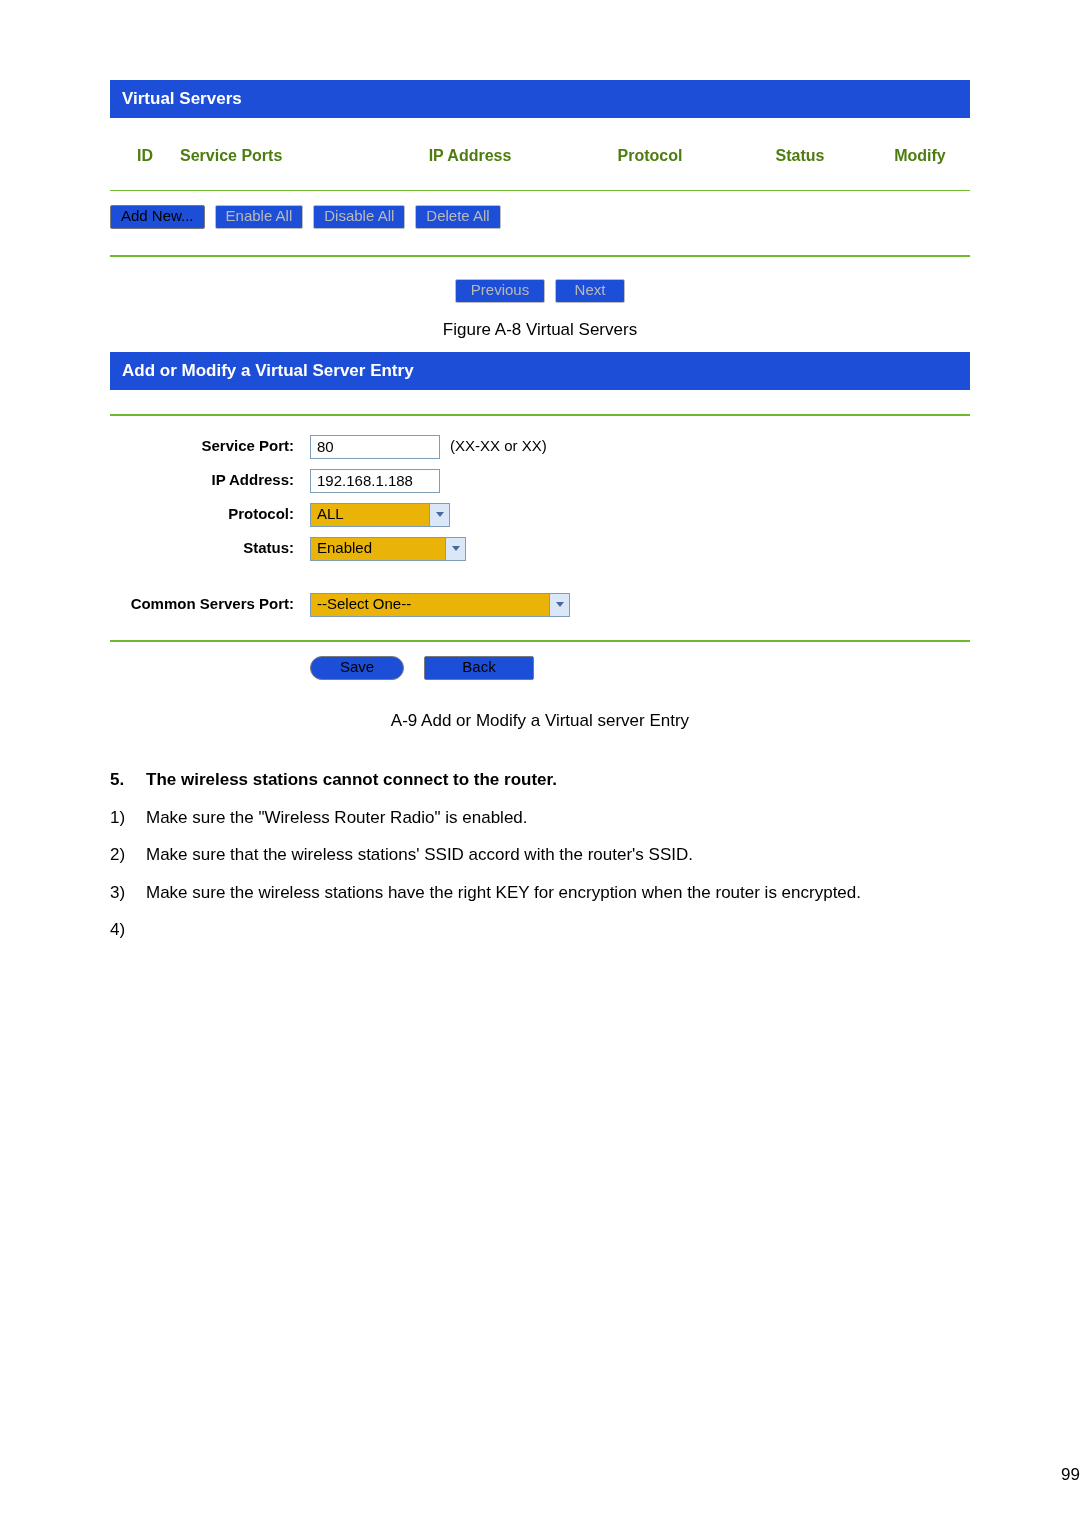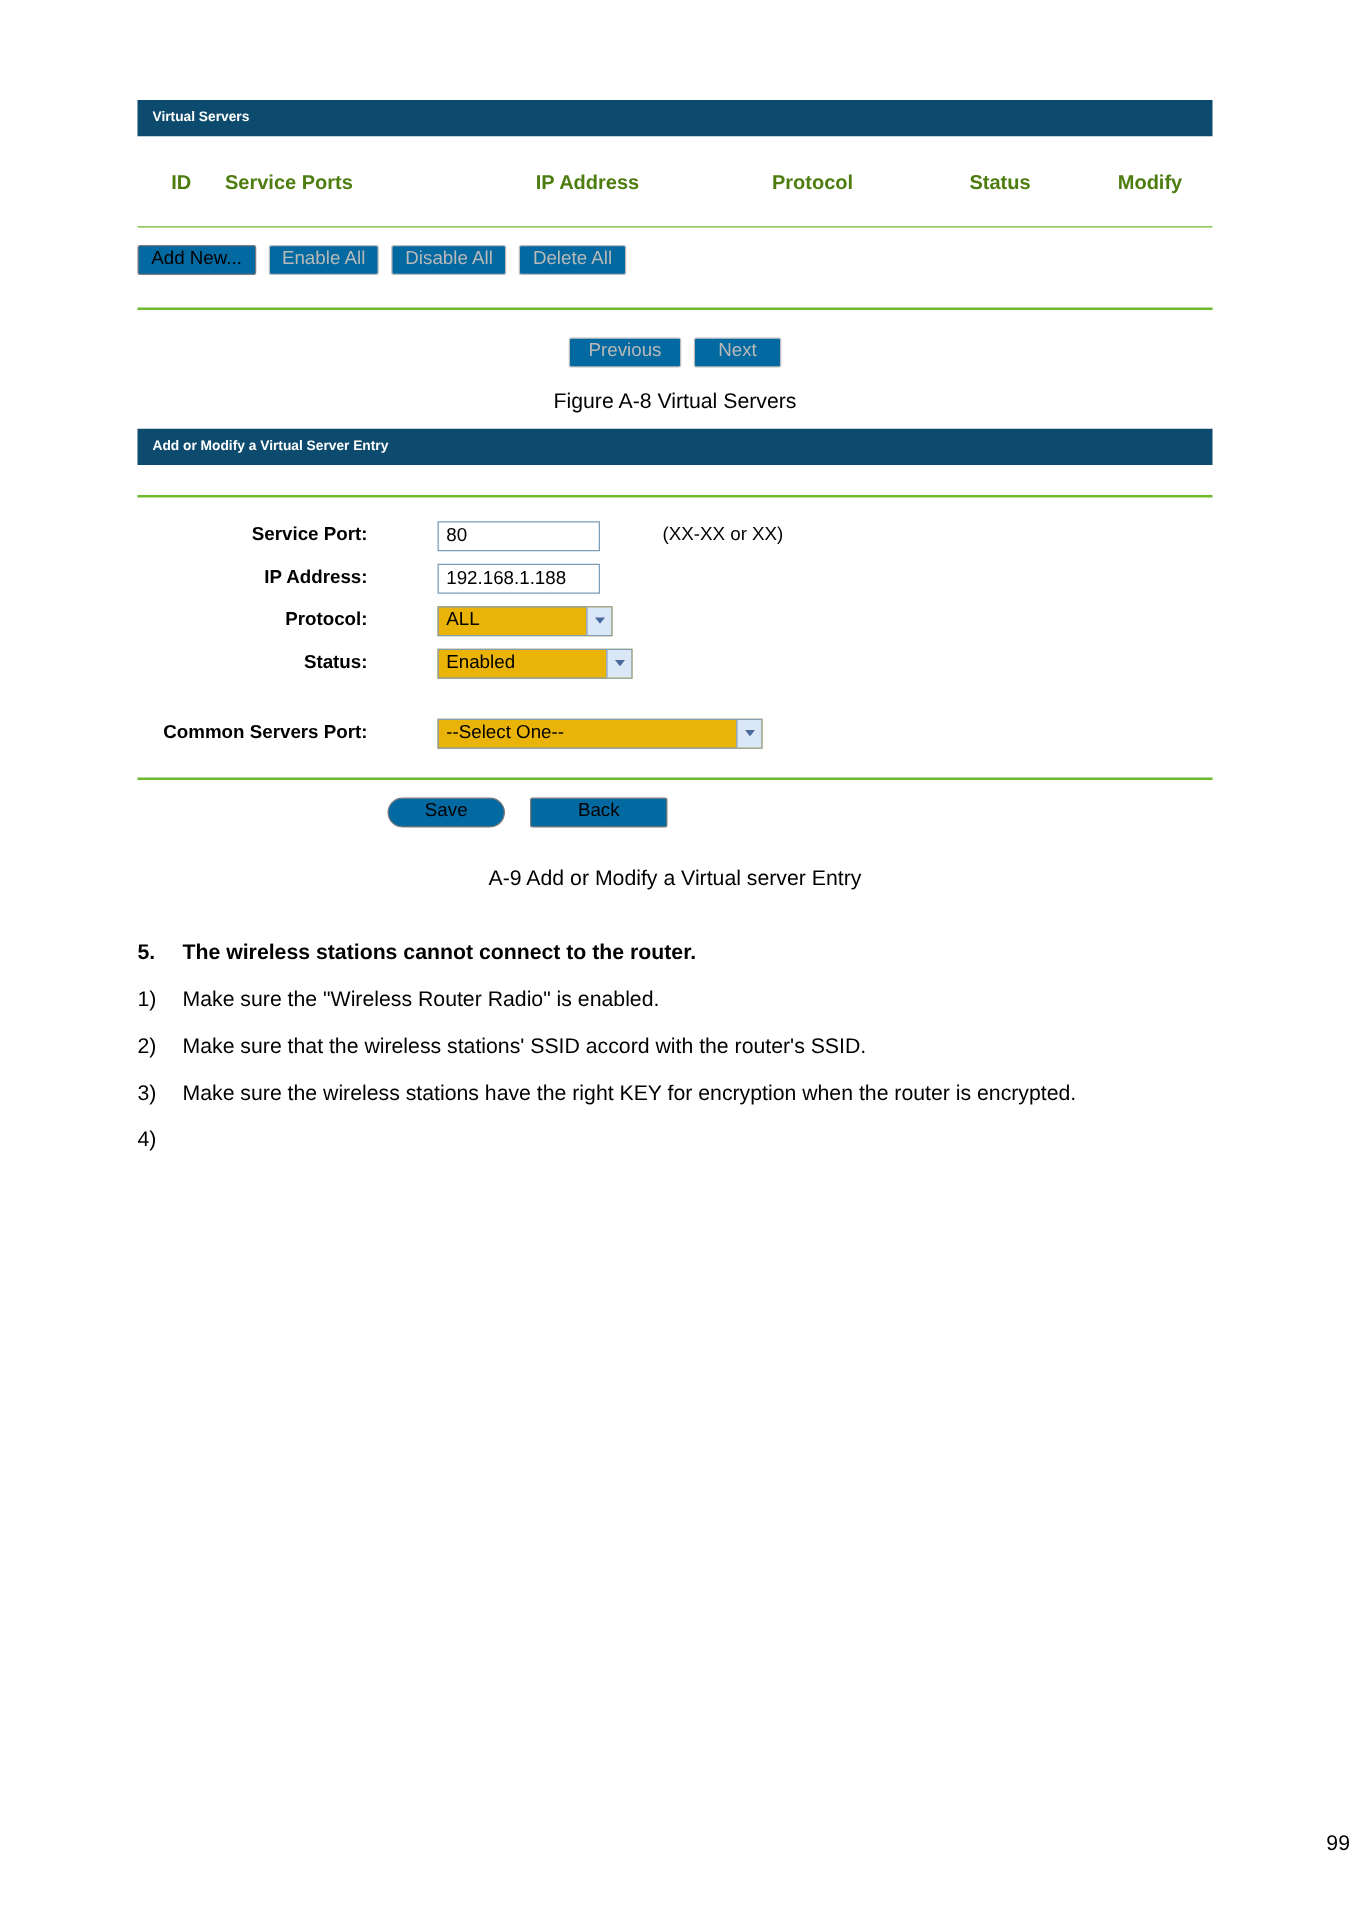--- a/index.html
+++ b/index.html
@@ -8,25 +8,25 @@
     background: #fff;
     width: 1080px;
     height: 1527px;
     position: relative;
     padding: 80px 110px 0 110px;
     font-size: 17px;
     line-height: 1.5;
     color: #000;
   }
   .green-bar {
-    background: #0c4a6e;
+    background: #1d4ed8;
     color: #fff;
     font-weight: bold;
     padding: 6px 12px;
-    font-size: 11px;
+    font-size: 17px;
   }
   .vs-header {
     display: flex;
     font-weight: bold;
     font-size: 16px;
     color: #4d7c0f;
     padding: 26px 0 22px 0;
   }
   .vs-col-id { width: 70px; text-align: center; }
   .vs-col-sp { width: 190px; }
@@ -35,21 +35,21 @@
   .vs-col-st { width: 140px; text-align: center; }
   .vs-col-mo { width: 100px; text-align: center; }
   .btn-row { padding: 8px 0; display: flex; gap: 10px; }
   .btn {
     display: inline-flex;
     align-items: center;
     justify-content: center;
     height: 24px;
     padding: 0 10px;
     border: 1px solid #7a7a7a;
-    background: #0369a1;
+    background: #1d4ed8;
     font-size: 15px;
     color: #000;
     border-radius: 2px;
     cursor: pointer;
   }
   .btn.disabled {
     color: #b9b9b9;
     border-color: #bdbdbd;
     cursor: default;
   }
@@ -59,21 +59,20 @@
     padding: 6px 0 10px 0;
   }
   .hr-thin { border-top: 1px solid #6fb92c; height:1px; }
   .hr-medium { border-top: 2px solid #6fb92c; height:2px; margin-top:18px; }
 
   .form-area { padding-top: 14px; }
   .form-row {
     display: flex;
     align-items: center;
     padding: 5px 0;
-    gap: 40px;
   }
   .form-label {
     width: 200px;
     text-align: right;
     font-weight: bold;
     font-size: 15px;
     padding-right: 16px;
   }
   .txt-input {
     border: 1px solid #7e9db9;

